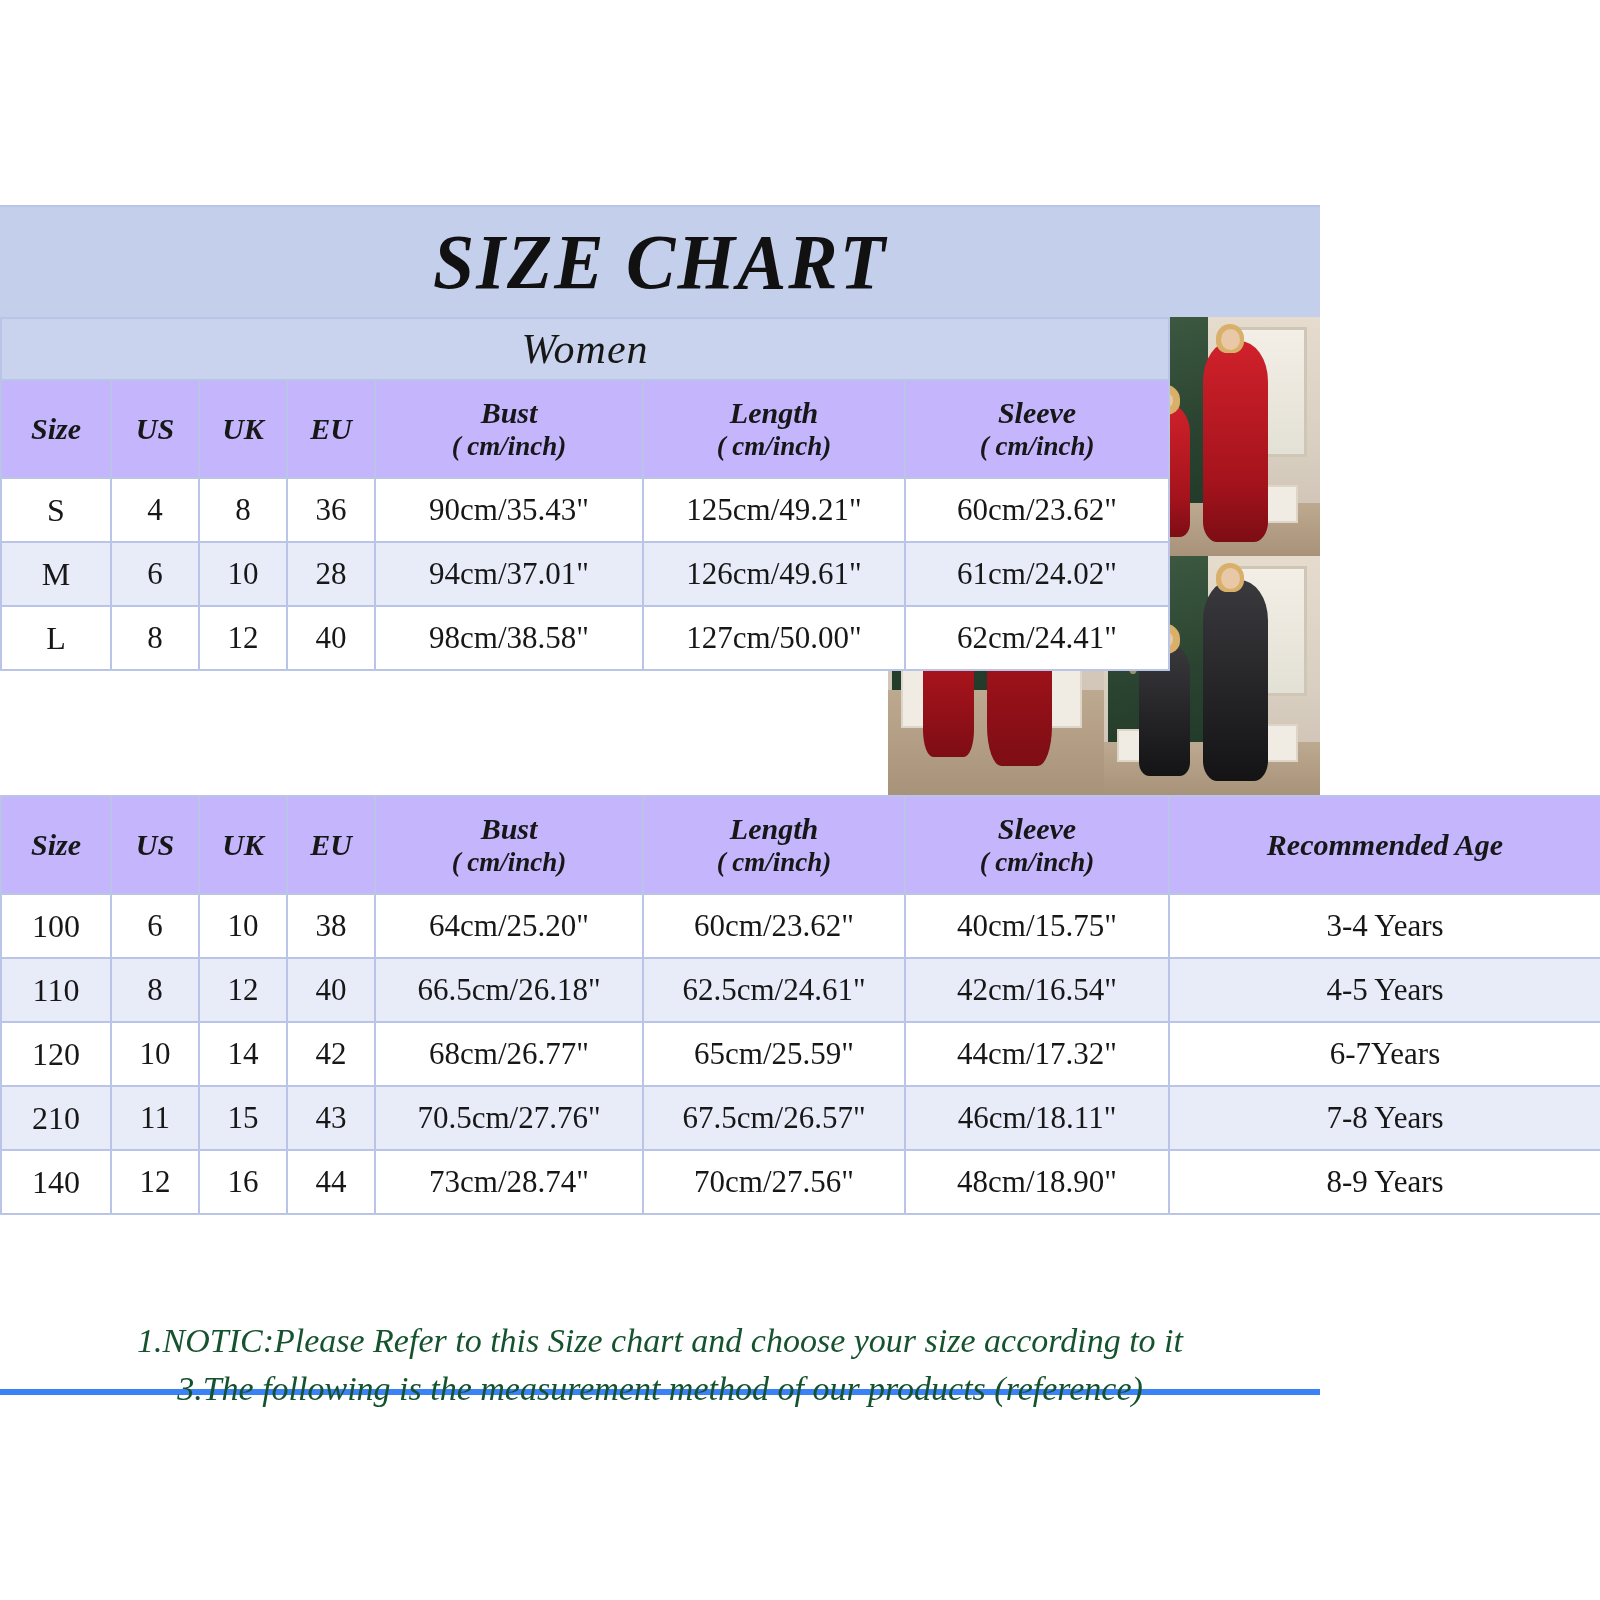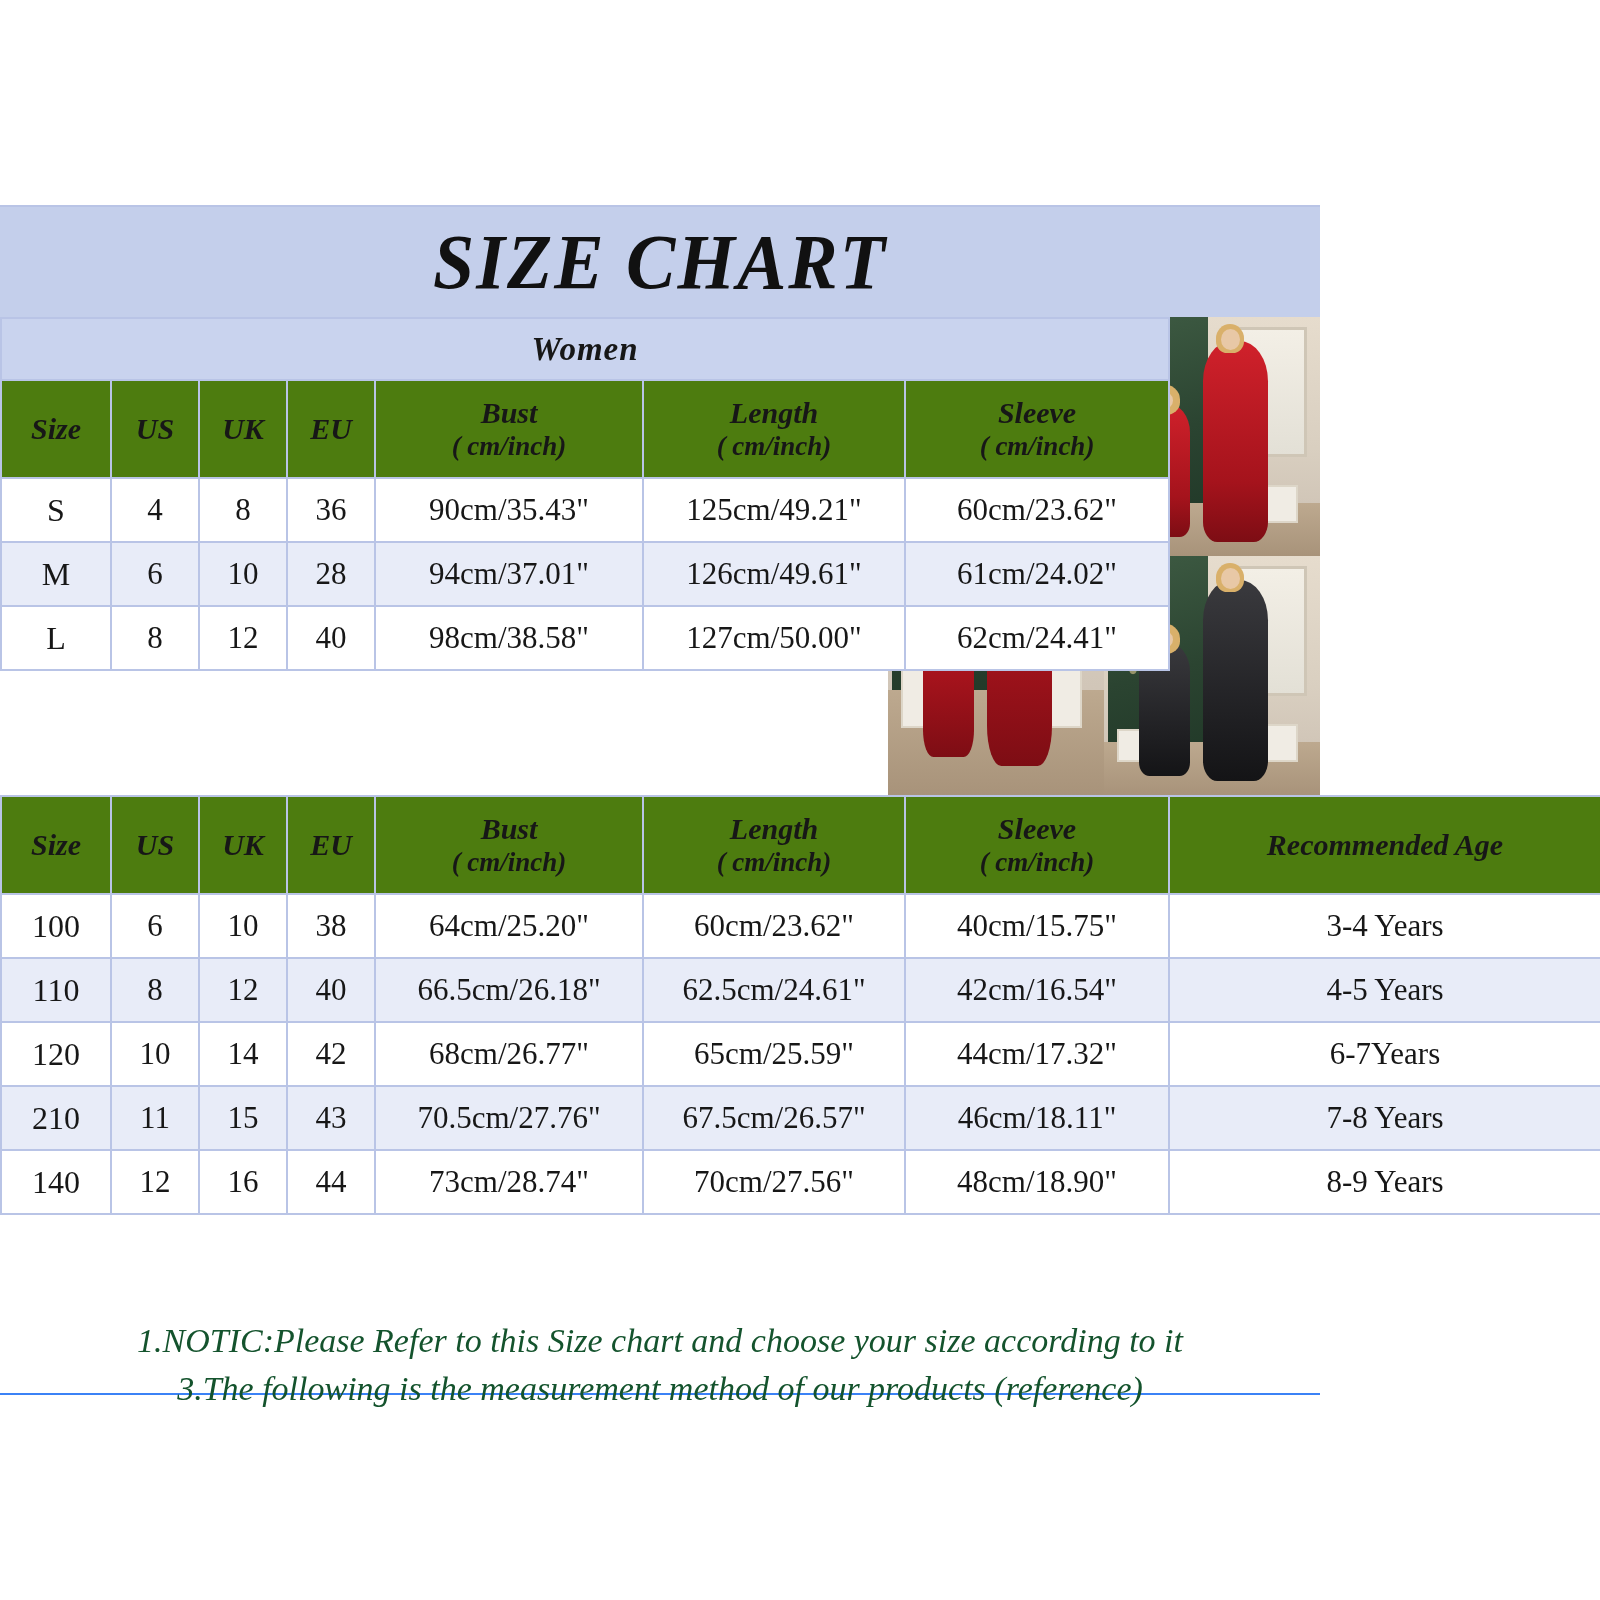--- a/index.html
+++ b/index.html
@@ -20,21 +20,21 @@
     background: #ffffff;
   }
   .chart-wrap {
     position: absolute;
     left: 0;
     top: 205px;
     width: 1320px;
     height: 1190px;
     background: #ffffff;
     border-top: 2px solid #b9c4e6;
-    border-bottom: 2px solid #3b82f6;
+    border-bottom: 6px solid #3b82f6;
     box-sizing: border-box;
   }
   .title-bar {
     height: 110px;
     background: #c4cfeb;
     display: flex;
     align-items: center;
     justify-content: center;
   }
   .title-bar .title {
@@ -178,28 +178,28 @@
     width: 1600px;
   }
   td, th {
     border: 2px solid #b9c4e6;
     text-align: center;
     color: #171717;
     font-family: "Liberation Serif", serif;
   }
   .section-head td {
     background: #c9d3ee;
-    font-size: 33px;
-    font-weight: bold;
+    font-size: 42px;
+    font-weight: normal;
     font-style: italic;
     height: 58px;
     letter-spacing: 1px;
   }
   .col-head td {
-    background: #4d7c0f;
+    background: #c4b5fd;
     font-size: 30px;
     font-weight: bold;
     font-style: italic;
     height: 88px;
     line-height: 1.18;
     padding: 4px 2px;
     margin-left: 20px;
   }
   .col-head td .unit {
     display: block;

